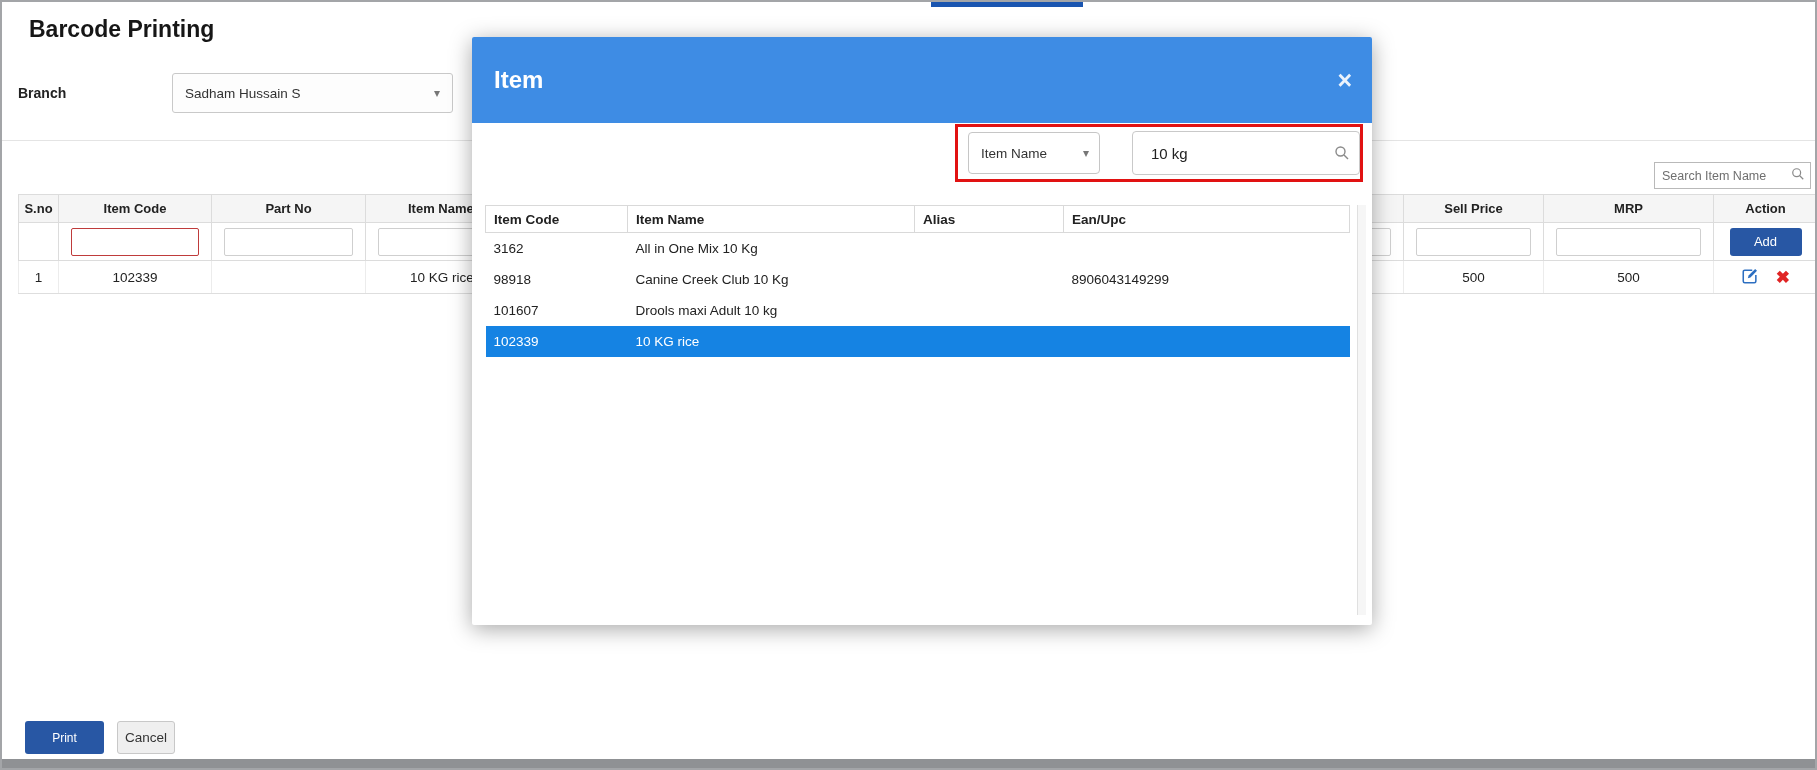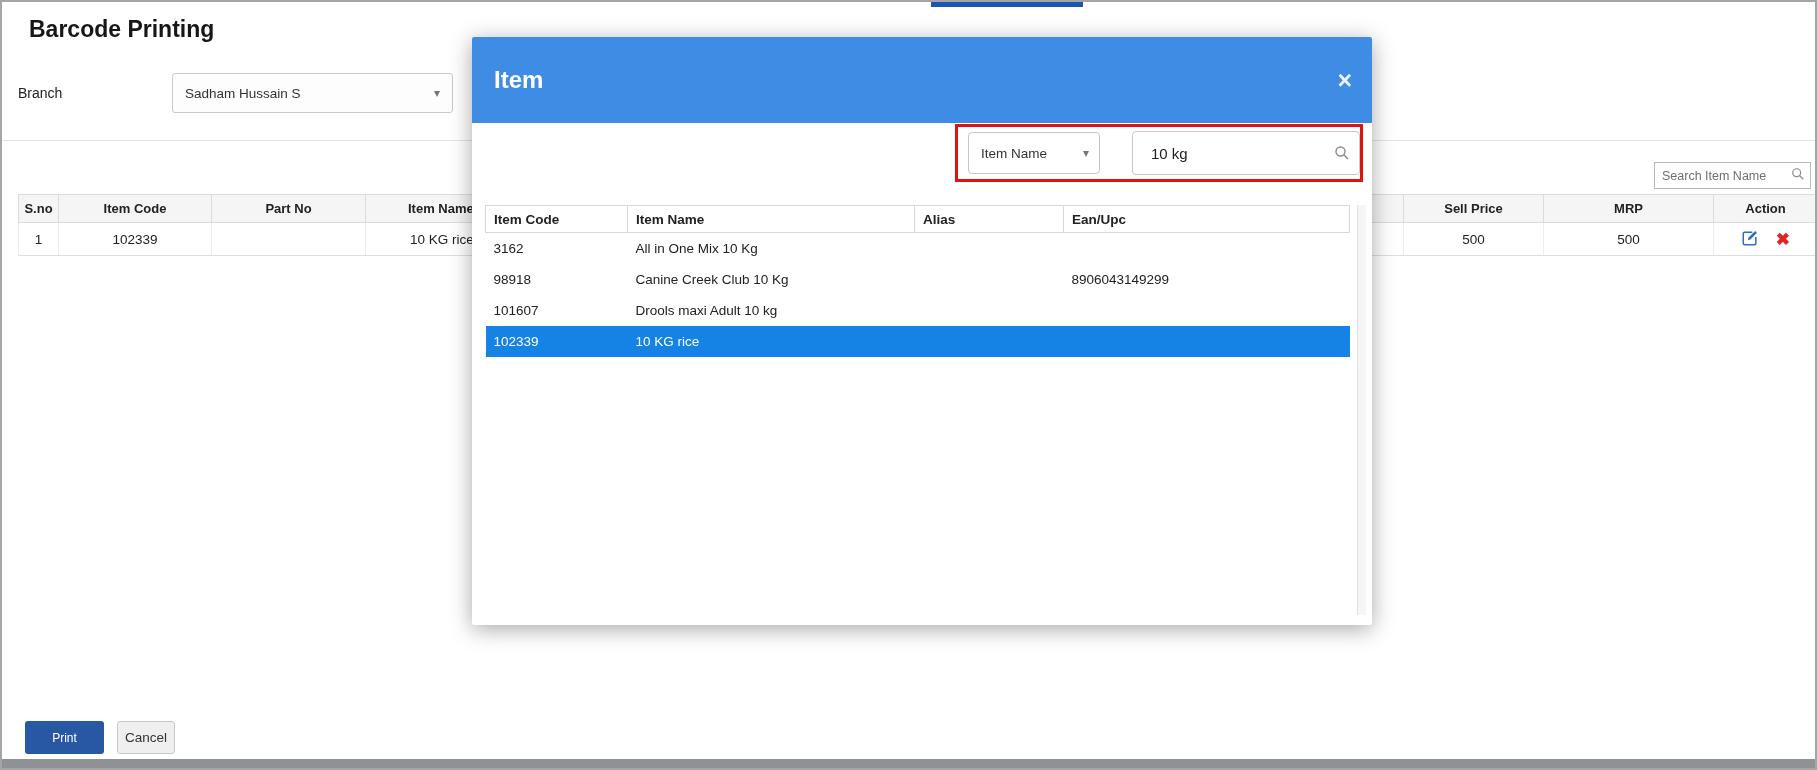--- a/index.html
+++ b/index.html
@@ -7,21 +7,21 @@
   body { font-family: "Liberation Sans", sans-serif; background: #fff; }
   .page {
     position: relative; width: 1817px; height: 770px;
     border: 2px solid #a3a5a8; background: #fff; overflow: hidden;
   }
   .top-strip { position: absolute; top: 0; left: 929px; width: 152px; height: 5px; background: #1a55b0; }
   .bottom-bar { position: absolute; left: 0; right: 0; bottom: 0; height: 9px; background: #8f9194; }
 
   .page-title { position: absolute; top: 14px; left: 27px; font-size: 23px; font-weight: 700; color: #161616; }
 
-  .branch-label { position: absolute; top: 83px; left: 16px; font-size: 14px; font-weight: 400; color: #222; text-align: right; }
+  .branch-label { position: absolute; top: 83px; left: 16px; font-size: 14px; font-weight: 700; color: #222; text-align: right; }
   .branch-select {
     position: absolute; top: 71px; left: 170px; width: 281px; height: 40px;
     border: 1px solid #c9c9c9; border-radius: 3px; background: #fdfdfd;
     display: flex; align-items: center; padding: 0 12px; font-size: 13.5px; color: #333; cursor: pointer;
   }
   .caret { margin-left: auto; color: #777; font-size: 12px; }
   .divider { position: absolute; top: 138px; left: 0; right: 0; height: 1px; background: #e4e4e4; }
 
   .table-search {
     position: absolute; top: 160px; right: 4px; width: 157px; height: 27px;
@@ -152,20 +152,47 @@
         <th>S.no</th>
         <th>Item Code</th>
         <th>Part No</th>
         <th class="lefted">Item Name</th>
         <th></th>
         <th></th>
         <th>Sell Price</th>
         <th>MRP</th>
         <th>Action</th>
       </tr>
+      <tr class="filter-row">
+        <th></th>
+        <th>
+            <input class="f-input red" style="">
+          </th>
+        <th>
+            <input class="f-input" style="">
+          </th>
+        <th>
+            <input class="f-input" style="">
+          </th>
+        <th>
+            <input class="f-input" style="">
+          </th>
+        <th>
+            <input class="f-input" style="">
+          </th>
+        <th>
+            <input class="f-input" style="">
+          </th>
+        <th>
+            <input class="f-input" style="">
+          </th>
+        <th>
+            <button class="add-btn">Add</button>
+          </th>
+      </tr>
     </thead>
     <tbody>
       <tr>
         <td>1</td>
         <td>102339</td>
         <td></td>
         <td class="lefted">10 KG rice</td>
         <td></td>
         <td></td>
         <td>500</td>

